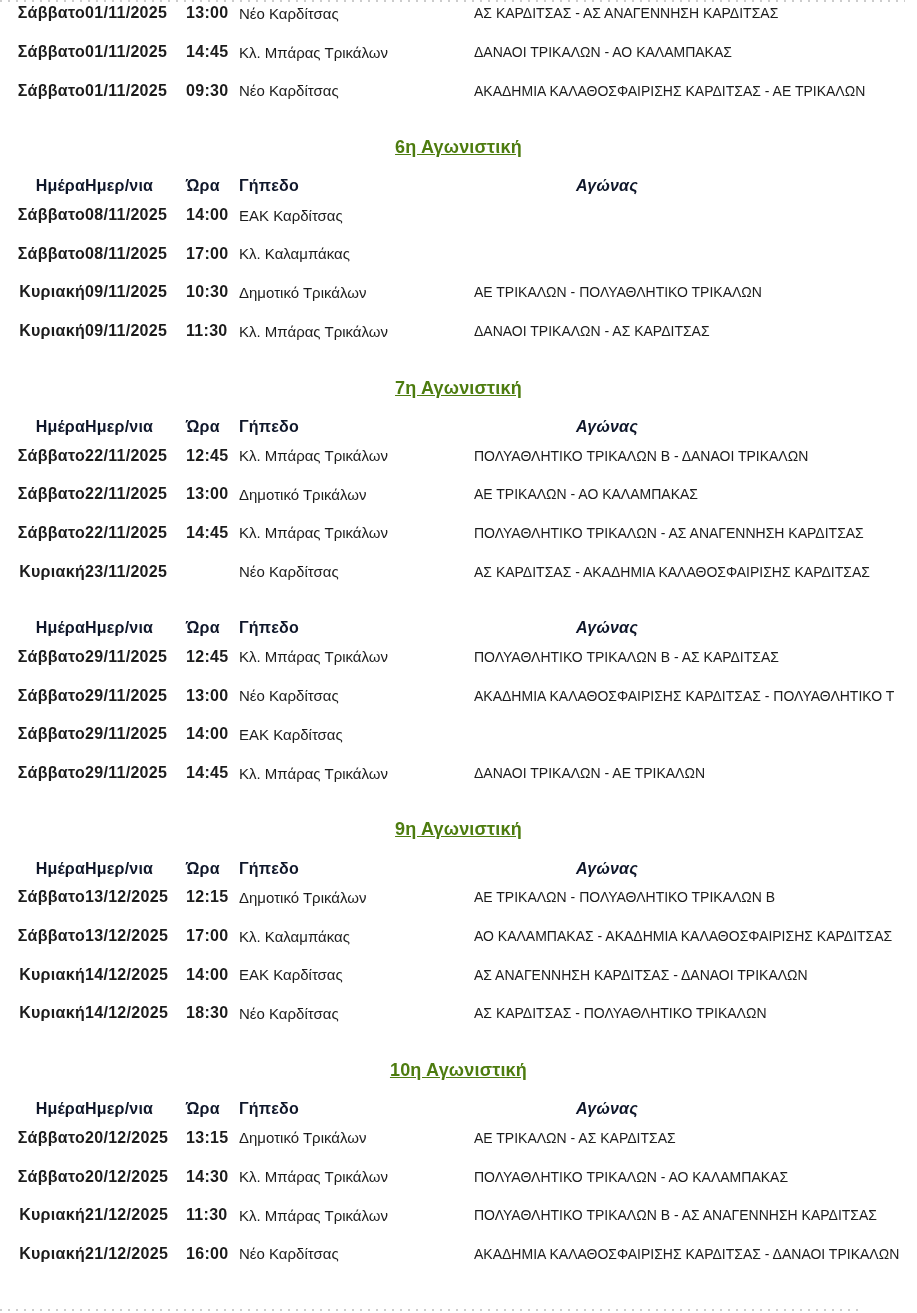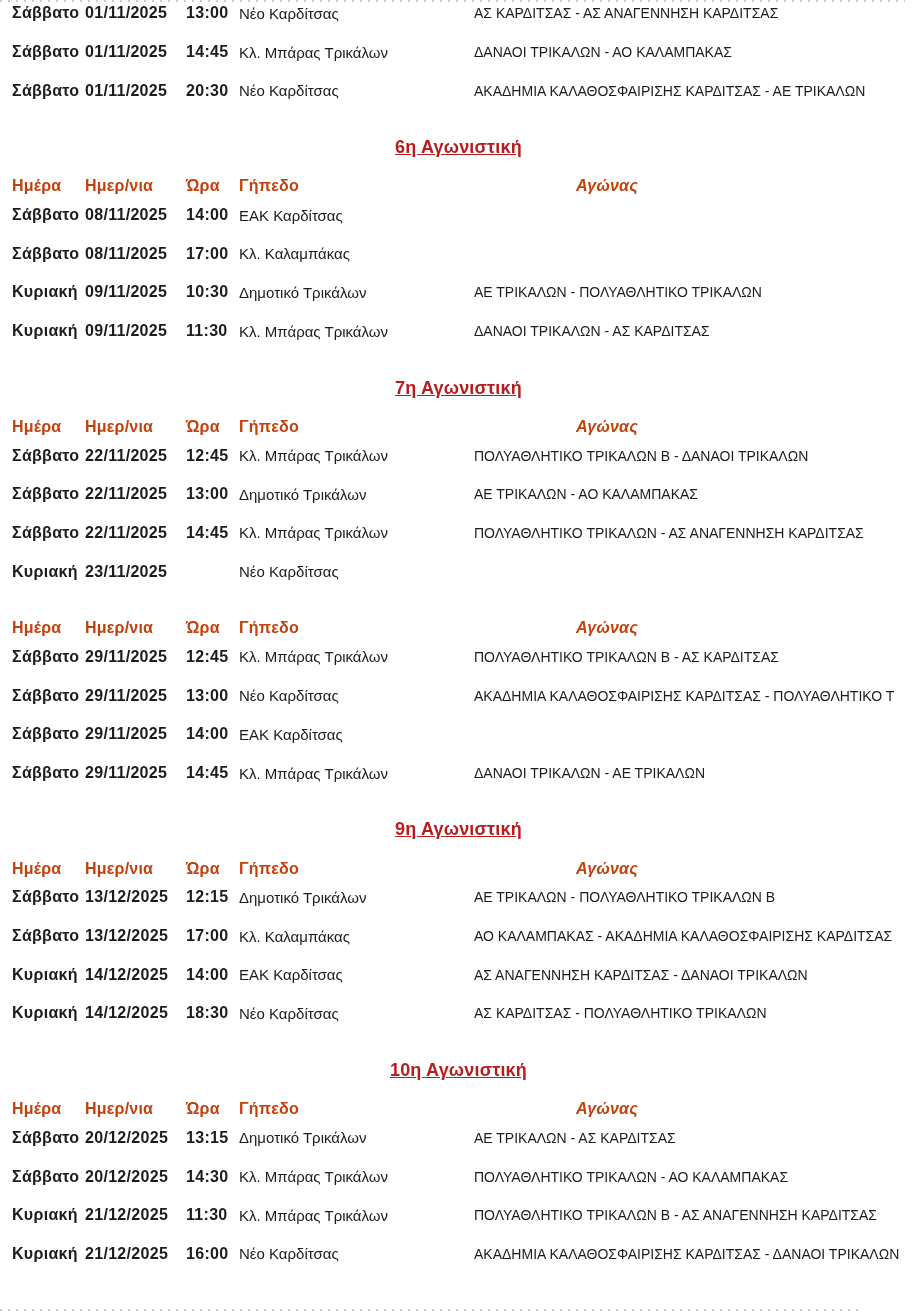--- a/index.html
+++ b/index.html
@@ -5,33 +5,33 @@
   * { margin:0; padding:0; box-sizing:border-box; }
   html,body { background:#fff; }
   body { width:917px; height:1313px; overflow:hidden; }
   .page {
     position:relative; width:917px; height:1313px; overflow:hidden;
     background:#ffffff; color:#1c1c1c;
     font-family:"Liberation Sans","DejaVu Sans",sans-serif;
   }
   .row, .hrow { display:flex; align-items:center; height:38.7px; white-space:nowrap; }
   .hrow { margin-bottom:-10px; }
-  .c-day   { flex:0 0 85px;  padding-left:12px; }
+  .c-day   { flex:0 0 85px;  padding-left:12px;text-align:right; }
   .c-date  { flex:0 0 101px; }
   .c-time  { flex:0 0 53px;  }
   .c-venue { flex:0 0 235px; font-size:15px; }
   .c-match { flex:0 0 auto;  font-size:14px; }
   .row .c-day, .row .c-date, .row .c-time {
     font-weight:700; font-size:16px; letter-spacing:0.3px;
   }
-  .hrow span { color:#c2410c; font-weight:700; font-size:16px; letter-spacing:0.2px; }
+  .hrow span { color:#0f172a; font-weight:700; font-size:16px; letter-spacing:0.2px; }
   .hrow .c-match { flex:0 0 266px; text-align:center; font-size:16px;font-style:italic; }
   .section-title { height:39px; display:flex; align-items:center; justify-content:center; }
   .section-title span {
-    color:#b91c1c; font-weight:700; font-size:18px;
+    color:#4d7c0f; font-weight:700; font-size:18px;
     text-decoration:underline; letter-spacing:0.2px;
   }
   section.matchday { margin-top:18px; }
   .partial { margin-top:-6px; }
   .clip-artifact {
     position:absolute; left:0; height:2px; opacity:.5;
     background:repeating-linear-gradient(90deg,#9a9a9a 0 2px,transparent 2px 8px);
   }
   .clip-artifact.top { top:0; width:905px; }
   .clip-artifact.bottom { top:1309px; width:860px; }
@@ -53,21 +53,21 @@
     <div class="row">
       <span class="c-day">Σάββατο</span>
       <span class="c-date">01/11/2025</span>
       <span class="c-time">14:45</span>
       <span class="c-venue">Κλ. Μπάρας Τρικάλων</span>
       <span class="c-match">ΔΑΝΑΟΙ ΤΡΙΚΑΛΩΝ - ΑΟ ΚΑΛΑΜΠΑΚΑΣ</span>
     </div>
     <div class="row">
       <span class="c-day">Σάββατο</span>
       <span class="c-date">01/11/2025</span>
-      <span class="c-time">20:30</span>
+      <span class="c-time">09:30</span>
       <span class="c-venue">Νέο Καρδίτσας</span>
       <span class="c-match">ΑΚΑΔΗΜΙΑ ΚΑΛΑΘΟΣΦΑΙΡΙΣΗΣ ΚΑΡΔΙΤΣΑΣ - ΑΕ ΤΡΙΚΑΛΩΝ</span>
     </div>
   </div>
 
   <section class="matchday">
     <div class="section-title">
       <span>6η Αγωνιστική</span>
     </div>
     <div class="hrow">
@@ -135,20 +135,21 @@
       <span class="c-date">22/11/2025</span>
       <span class="c-time">14:45</span>
       <span class="c-venue">Κλ. Μπάρας Τρικάλων</span>
       <span class="c-match">ΠΟΛΥΑΘΛΗΤΙΚΟ ΤΡΙΚΑΛΩΝ - ΑΣ ΑΝΑΓΕΝΝΗΣΗ ΚΑΡΔΙΤΣΑΣ</span>
     </div>
     <div class="row">
       <span class="c-day">Κυριακή</span>
       <span class="c-date">23/11/2025</span>
       <span class="c-time"></span>
       <span class="c-venue">Νέο Καρδίτσας</span>
+      <span class="c-match">ΑΣ ΚΑΡΔΙΤΣΑΣ - ΑΚΑΔΗΜΙΑ ΚΑΛΑΘΟΣΦΑΙΡΙΣΗΣ ΚΑΡΔΙΤΣΑΣ</span>
     </div>
   </section>
 
   <section class="matchday">
     <div class="hrow">
       <span class="c-day">Ημέρα</span>
       <span class="c-date">Ημερ/νια</span>
       <span class="c-time">Ώρα</span>
       <span class="c-venue">Γήπεδο</span>
       <span class="c-match">Αγώνας</span>

